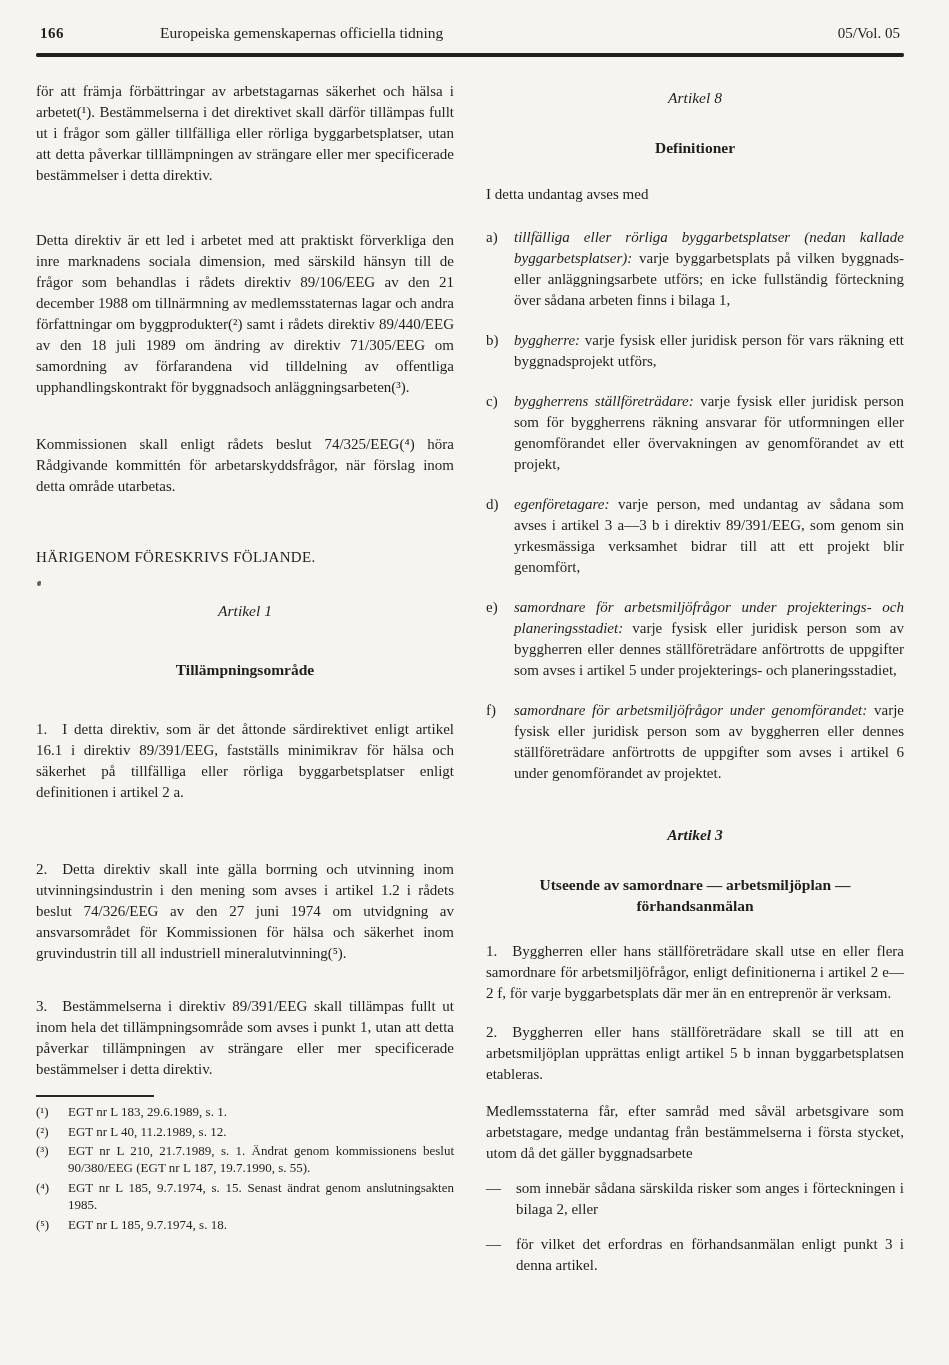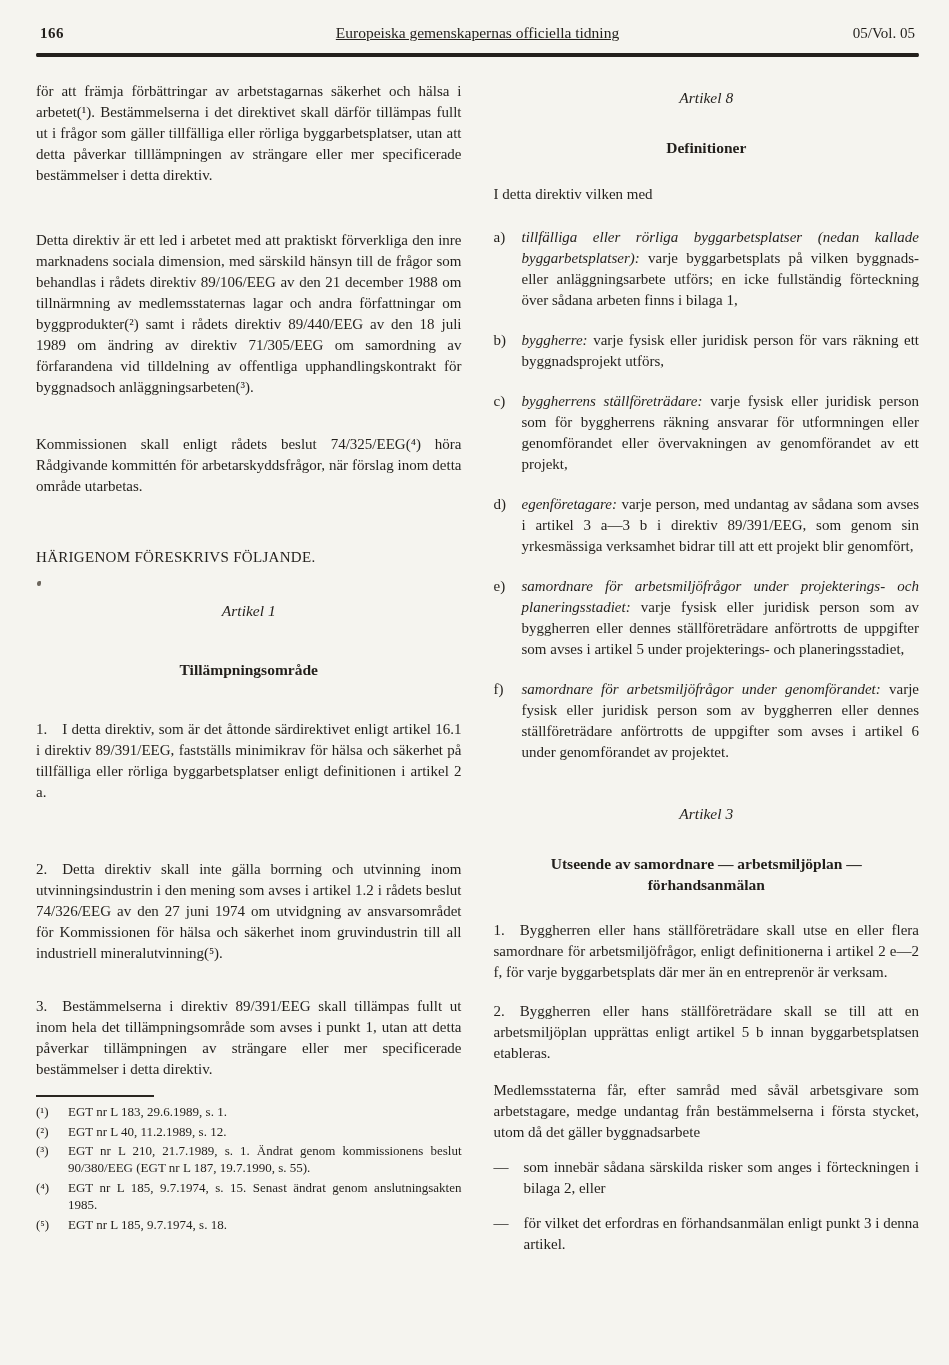--- a/index.html
+++ b/index.html
@@ -11,38 +11,36 @@
     height: 1365px;
     overflow: hidden;
     background: #f5f4ef;
     color: #221f1b;
     font-family: "Liberation Serif", "DejaVu Serif", serif;
     font-size: 15px;
     line-height: 1.4;
     position: relative;
   }
   .page {
-    padding: 18px 30px 0 36px;
+    padding: 18px 45px 0 36px;
   }
   
   .header {
     display: flex;
     align-items: baseline;
     padding: 4px 4px 0 4px;
   }
   .page-number {
     width: 120px;
     font-weight: bold;
     letter-spacing: 0.5px;
   }
   .journal-title {
     flex: 1;
-    text-align: center;
     font-size: 15.5px;
-    text-decoration: underline;
   }
   .volume {
     width: 120px;
     text-align: right;
   }
   .header-rule {
     margin-top: 9px;
     height: 4px;
     background: #23201c;
     border-radius: 2px / 3px;
@@ -117,21 +115,21 @@
   }
   
   .rc-art2-h { margin-top: 8px; }
   .rc-art2-sub { margin-top: 29px; text-align: center; }
   .rc-intro { margin-top: 25px; }
   .definition { display: flex; margin-top: 19px; }
   .definition.first { margin-top: 22px; }
   .def-label { width: 28px; flex-shrink: 0; }
   .def-body { flex: 1; text-align: justify; }
   .def-term { font-style: italic; }
-  .rc-art3-h { margin-top: 40px; }
+  .rc-art3-h { margin-top: 40px; font-weight: bold; }
   .rc-art3-sub { margin-top: 30px; padding: 0 14px; }
   .rc-a3p1 { margin-top: 24px; }
   .rc-a3p2 { margin-top: 18px; }
   .rc-a3p3 { margin-top: 16px; }
   .dash-item { display: flex; margin-top: 14px; }
   .dash-marker { width: 30px; flex-shrink: 0; }
   .dash-text { flex: 1; text-align: justify; }
   
   .scan-speck {
     position: absolute;
@@ -192,21 +190,21 @@
         <div class="footnote">
           <span class="fn-marker">(⁵)</span>
           <span class="fn-text">EGT nr L 185, 9.7.1974, s. 18.</span>
         </div>
       </div>
     </div>
 
     <div class="col">
       <h3 class="art-heading rc-art2-h">Artikel 8</h3>
       <h4 class="art-subheading rc-art2-sub">Definitioner</h4>
-      <p class="body-p rc-intro">I detta direktiv vilken med</p>
+      <p class="body-p rc-intro">I detta undantag avses med</p>
 
       <div class="definition first">
         <span class="def-label">a)</span>
         <span class="def-body"><span class="def-term">tillfälliga eller rörliga byggarbetsplatser (nedan kallade byggarbetsplatser):</span> <span>varje byggarbetsplats på vilken byggnads- eller anläggningsarbete utförs; en icke fullständig förteckning över sådana arbeten finns i bilaga 1,</span></span>
       </div>
       <div class="definition">
         <span class="def-label">b)</span>
         <span class="def-body"><span class="def-term">byggherre:</span> <span>varje fysisk eller juridisk person för vars räkning ett byggnadsprojekt utförs,</span></span>
       </div>
       <div class="definition">

